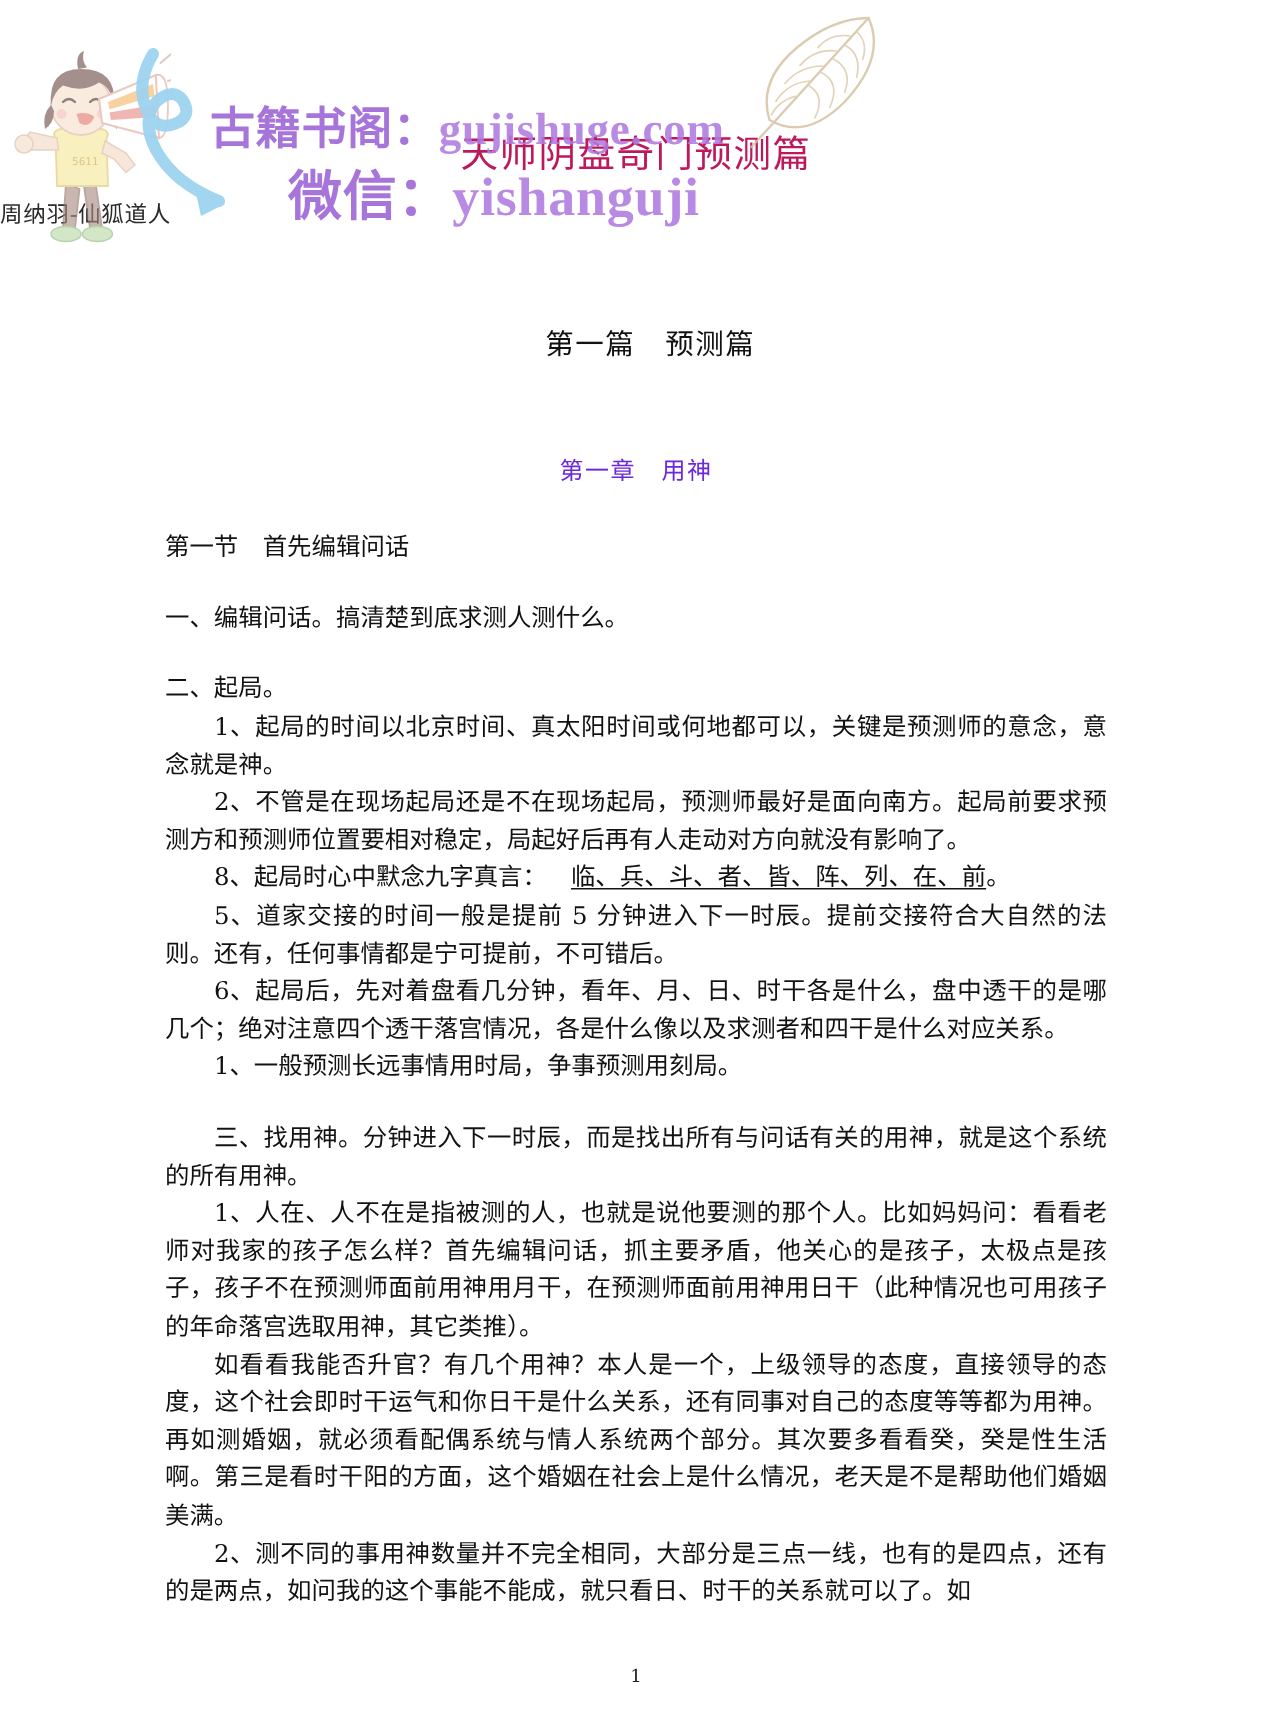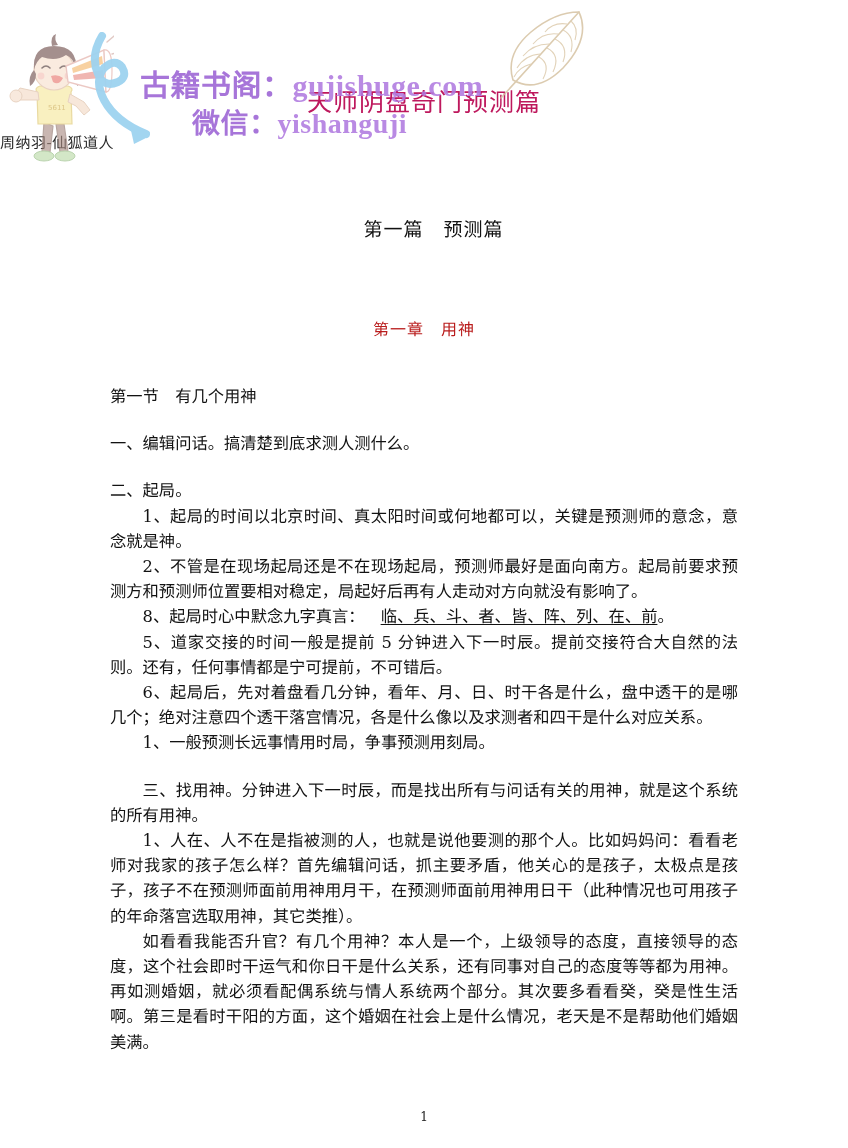--- a/index.html
+++ b/index.html
@@ -69,21 +69,21 @@
     opacity: 0.88;
   }
   .wm-line1 {
     left: 140px;
     top: 61px;
     font-size: 30px;
   }
   .wm-line2 {
     left: 192px;
     top: 101px;
-    font-size: 28px;
+    font-size: 36px;
   }
   .wm-line1 .wm-site,
   .wm-line2 .wm-site {
     color: #b07ae0;
   }
 
   
   #doc {
     position: relative;
     z-index: 2;
@@ -121,27 +121,27 @@
     text-align: center;
     font-family: "DejaVu Sans", "Liberation Sans", sans-serif;
     font-size: 19px;
     font-weight: normal;
     color: #111111;
     letter-spacing: 1px;
     padding-left: 19px;
   }
 
   .chapter-heading {
-    margin: 16px;
+    margin: 0;
     padding-top: 59px;
     text-align: center;
     font-family: "DejaVu Sans", "Liberation Sans", sans-serif;
     font-size: 16px;
     font-weight: normal;
-    color: #b91c1c;
+    color: #6d28d9;
     letter-spacing: 1px;
   }
 
   .body-block {
     margin: 0 auto;
     width: 628px;
     padding-top: 28px;
     font-size: 16.3px;
     line-height: 25.2px;
     color: #121212;
@@ -249,39 +249,40 @@
   <div id="doc">
 
     <h1 class="doc-title">天师阴盘奇门预测篇</h1>
     <div class="doc-author">周纳羽-仙狐道人</div>
 
     <h2 class="part-heading">第一篇　预测篇</h2>
     <h3 class="chapter-heading">第一章　用神</h3>
 
     <div class="body-block">
 
-      <p class="no-indent">第一节　有几个用神</p>
+      <p class="no-indent">第一节　首先编辑问话</p>
       <div class="gap-md"></div>
 
       <p class="no-indent">一、编辑问话。搞清楚到底求测人测什么。</p>
       <div class="gap-md"></div>
 
       <p class="no-indent">二、起局。</p>
       <p>1、起局的时间以北京时间、真太阳时间或何地都可以，关键是预测师的意念，意念就是神。</p>
       <p>2、不管是在现场起局还是不在现场起局，预测师最好是面向南方。起局前要求预测方和预测师位置要相对稳定，局起好后再有人走动对方向就没有影响了。</p>
 
       <p><span>8、起局时心中默念九字真言：</span><span class="u">临、兵、斗、者、皆、阵、列、在、前</span><span>。</span></p>
 
       <p>5、道家交接的时间一般是提前 5 分钟进入下一时辰。提前交接符合大自然的法则。还有，任何事情都是宁可提前，不可错后。</p>
       <p>6、起局后，先对着盘看几分钟，看年、月、日、时干各是什么，盘中透干的是哪几个；绝对注意四个透干落宫情况，各是什么像以及求测者和四干是什么对应关系。</p>
       <p>1、一般预测长远事情用时局，争事预测用刻局。</p>
 
       <div class="gap-md"></div>
 
       <p>三、找用神。分钟进入下一时辰，而是找出所有与问话有关的用神，就是这个系统的所有用神。</p>
       <p>1、人在、人不在是指被测的人，也就是说他要测的那个人。比如妈妈问：看看老师对我家的孩子怎么样？首先编辑问话，抓主要矛盾，他关心的是孩子，太极点是孩子，孩子不在预测师面前用神用月干，在预测师面前用神用日干（此种情况也可用孩子的年命落宫选取用神，其它类推）。</p>
       <p>如看看我能否升官？有几个用神？本人是一个，上级领导的态度，直接领导的态度，这个社会即时干运气和你日干是什么关系，还有同事对自己的态度等等都为用神。再如测婚姻，就必须看配偶系统与情人系统两个部分。其次要多看看癸，癸是性生活啊。第三是看时干阳的方面，这个婚姻在社会上是什么情况，老天是不是帮助他们婚姻美满。</p>
+      <p>2、测不同的事用神数量并不完全相同，大部分是三点一线，也有的是四点，还有的是两点，如问我的这个事能不能成，就只看日、时干的关系就可以了。如</p>
 
     </div>
 
     <div class="page-number">1</div>
   </div>
 </div>
 
 </body></html>

